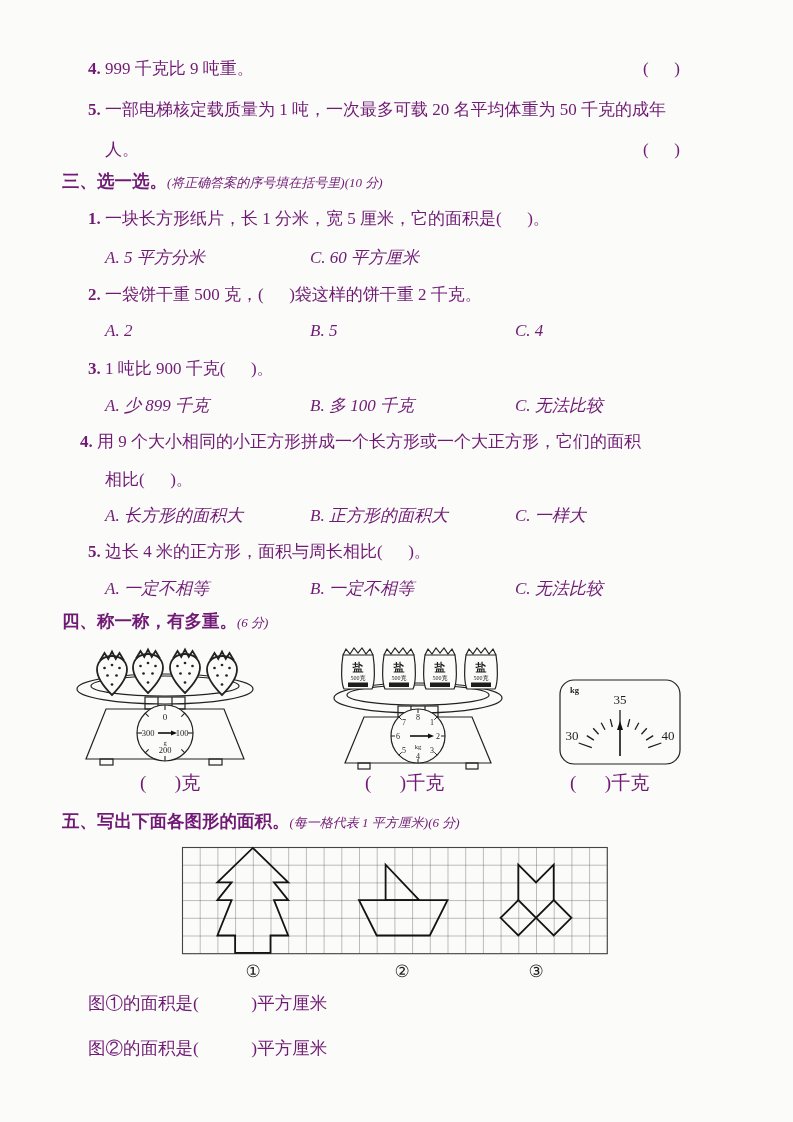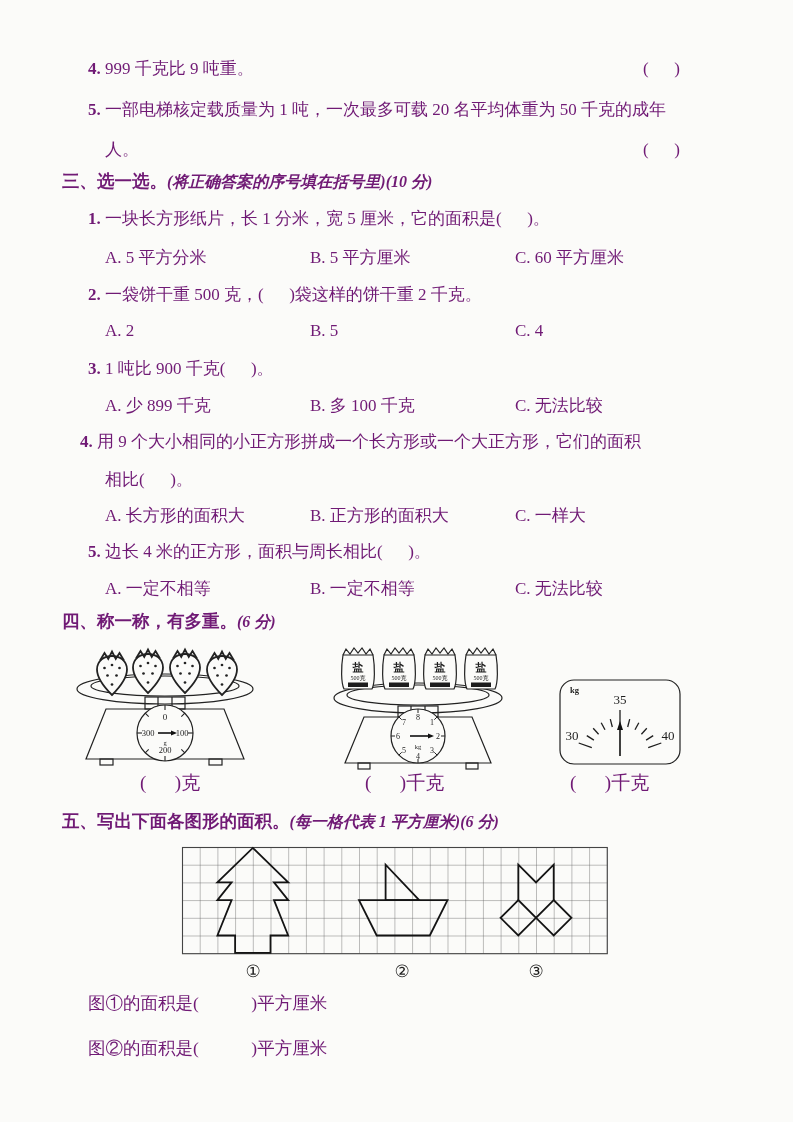--- a/index.html
+++ b/index.html
@@ -5,22 +5,22 @@
   html,body{margin:0;padding:0;background:#e8e8e8;}
   .page{
     position:relative;width:793px;height:1122px;margin:0 auto;
     background:#fbfbf9;color:#701a75;overflow:hidden;
     font-family:"Liberation Serif","DejaVu Serif",serif;
   }
   .line{position:absolute;font-size:17px;line-height:22px;white-space:pre;}
   .b{font-weight:700;}
   .hdr{position:absolute;font-size:17.5px;white-space:pre;}
   .hdr .t{font-weight:700;}
-  .hdr .n{font-style:italic;font-size:16px;font-weight:bold;}
-  .opts{position:absolute;left:105px;display:flex;font-size:17px;white-space:pre;}
+  .hdr .n{font-style:italic;font-size:13px;}
+  .opts{position:absolute;left:105px;display:flex;font-size:17px;white-space:pre;font-style:italic;}
   .opts .c1{width:205px;}
   .opts .c2{width:205px;}
   .ansline{position:absolute;font-size:19px;white-space:pre;}
   svg{position:absolute;overflow:visible;}
   svg text{font-family:"Liberation Serif","DejaVu Serif",serif;fill:#1d1d1d;}
   .sk{stroke:#222;fill:none;stroke-width:1.2;}
   .skw{stroke:#222;fill:#fbfbf9;stroke-width:1.2;}
 </style>
 </head>
 <body>
@@ -30,21 +30,21 @@
   <div class="line" style="left:88px;top:58px"><span class="b">4.</span><span> 999 千克比 9 吨重。</span></div>
   <div class="line" style="left:643px;top:58px">(      )</div>
 
   <div class="line" style="left:88px;top:99px"><span class="b">5.</span><span> 一部电梯核定载质量为 1 吨，一次最多可载 20 名平均体重为 50 千克的成年</span></div>
   <div class="line" style="left:105px;top:139px">人。</div>
   <div class="line" style="left:643px;top:139px">(      )</div>
 
   <div class="hdr" style="left:62px;top:169px"><span class="t">三、选一选。</span><span class="n">(将正确答案的序号填在括号里)(10 分)</span></div>
 
   <div class="line" style="left:88px;top:208px"><span class="b">1.</span><span> 一块长方形纸片，长 1 分米，宽 5 厘米，它的面积是(      )。</span></div>
-  <div class="opts" style="top:246px"><span class="c1">A. 5 平方分米</span><span class="c2">B. 5 平方厘米</span><span>C. 60 平方厘米</span></div>
+  <div class="opts" style="top:246px"><span class="c1">A. 5 平方分米</span><span>C. 60 平方厘米</span></div>
 
   <div class="line" style="left:88px;top:284px"><span class="b">2.</span><span> 一袋饼干重 500 克，(      )袋这样的饼干重 2 千克。</span></div>
   <div class="opts" style="top:321px"><span class="c1">A. 2</span><span class="c2">B. 5</span><span>C. 4</span></div>
 
   <div class="line" style="left:88px;top:358px"><span class="b">3.</span><span> 1 吨比 900 千克(      )。</span></div>
   <div class="opts" style="top:394px"><span class="c1">A. 少 899 千克</span><span class="c2">B. 多 100 千克</span><span>C. 无法比较</span></div>
 
   <div class="line" style="left:80px;top:431px"><span class="b">4.</span><span> 用 9 个大小相同的小正方形拼成一个长方形或一个大正方形，它们的面积</span></div>
   <div class="line" style="left:105px;top:469px">相比(      )。</div>
   <div class="opts" style="top:504px"><span class="c1">A. 长方形的面积大</span><span class="c2">B. 正方形的面积大</span><span>C. 一样大</span></div>

